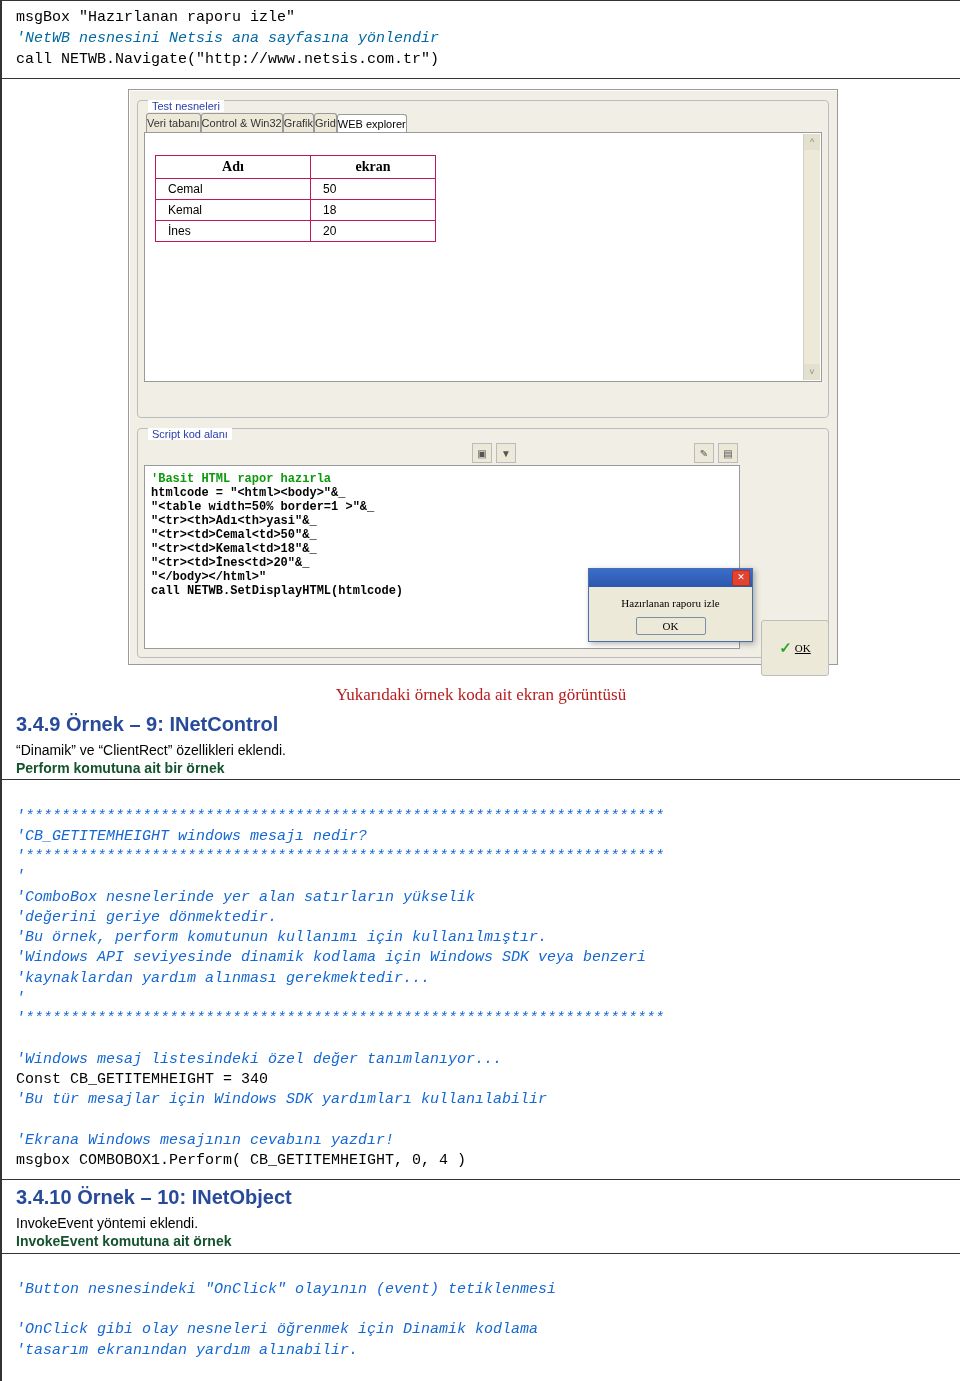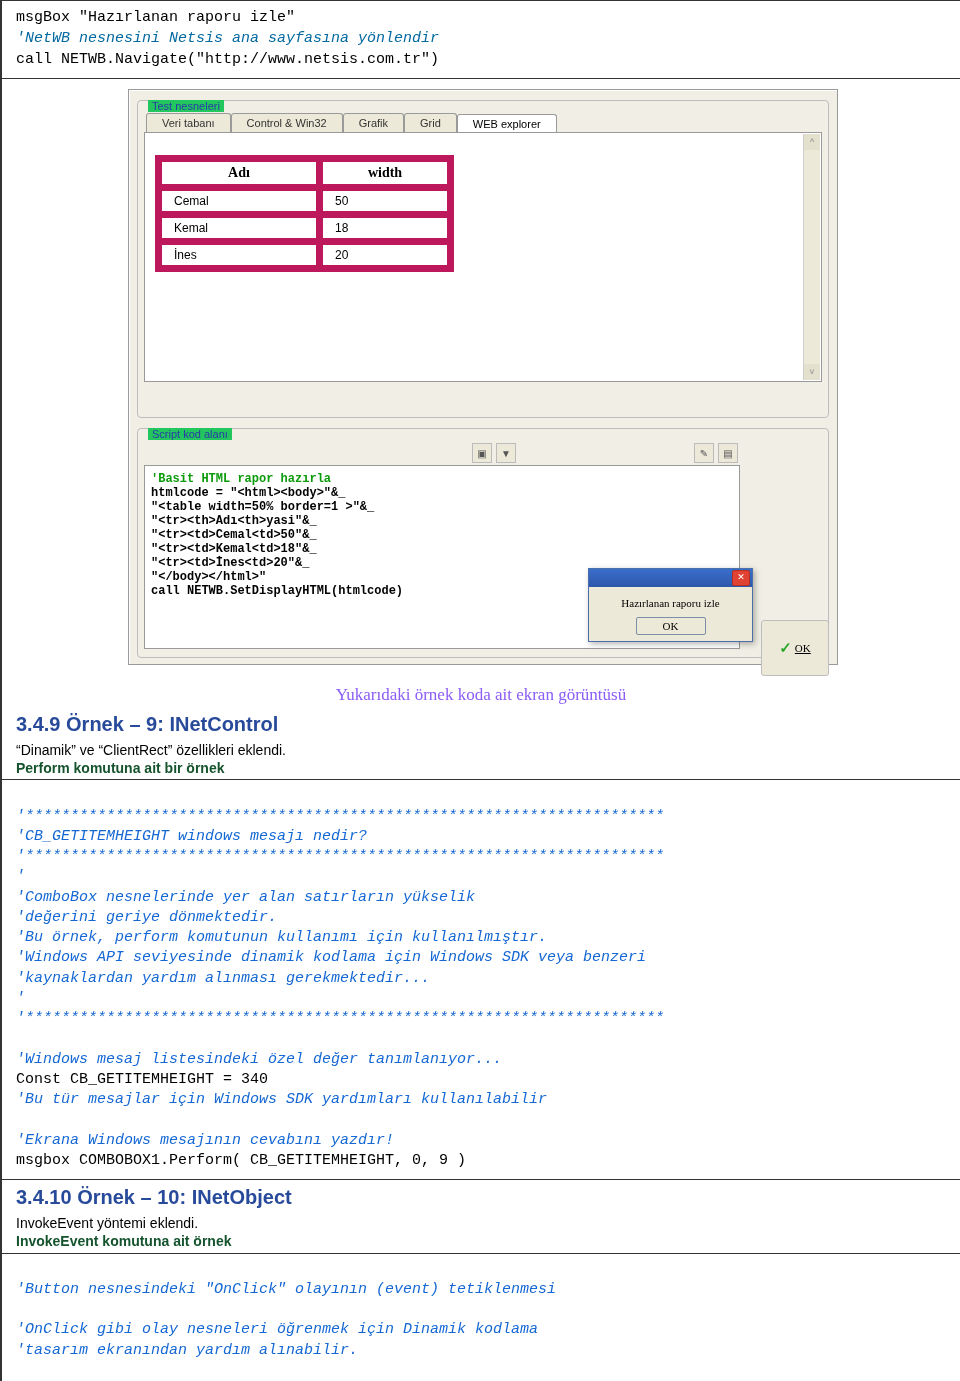--- a/index.html
+++ b/index.html
@@ -39,42 +39,42 @@
     box-shadow: 1px 1px 0 #fff inset;
     position: relative;
     padding: 0;
   }
   .gb-title {
     font: 11px Tahoma, sans-serif;
     color: #2a3da8;
     position: absolute;
     top: -1px;
     left: 10px;
-    background: #22c55e;
+    background: #ffffff;
     padding: 0 4px;
   }
   .groupbox {
     border: 1px solid #bcbcc0;
     border-radius: 4px;
     margin: 10px 8px 6px 8px;
     position: relative;
     padding: 10px 6px 6px 6px;
     background: #f1efe5;
   }
   .tabstrip {
     display: flex;
     gap: 0;
     margin: 2px 0 0 2px;
     font: 11px Tahoma, sans-serif;
   }
   .tab {
     border: 1px solid #9a9a9a;
     border-bottom: none;
     background: #ece9d8;
-    padding: 3px 15px;
+    padding: 3px 0;
     border-top-left-radius: 3px;
     border-top-right-radius: 3px;
     margin-right: 0px;
     color: #333;
     cursor: pointer;
     text-align: right;
   }
   .tab.active {
     background: #fff;
     color: #000;
@@ -87,21 +87,21 @@
     height: 232px;
     padding: 8px 10px;
     font: 12px Tahoma, sans-serif;
     position: relative;
   }
   .data-table {
     border-collapse: collapse;
     font: 12px Tahoma, sans-serif;
   }
   .data-table th, .data-table td {
-    border: 7px solid #be185d;
+    border: 1px solid #be185d;
     padding: 3px 12px;
     text-align: left;
     background: #fff;
   }
   .data-table th {
     font-weight: bold;
     text-align: center;
     font-family: "Times New Roman", serif;
     font-size: 14px;
   }
@@ -215,21 +215,21 @@
     padding: 2px 0;
     text-align: center;
     border-radius: 2px;
   }
 
   
   .caption {
     font-family: "Times New Roman", serif;
     font-size: 17px;
     text-align: center;
-    color: #8b5cf6;
+    color: #b91c1c;
     margin: 10px 0 2px 0;
   }
   .section-h {
     font-family: Verdana, Arial, sans-serif;
     font-size: 20px;
     font-weight: bold;
     color: #284a9a;
     padding: 6px 14px 2px 14px;
   }
   .para {
@@ -275,21 +275,21 @@
           <div class="tab">Grafik</div>
           <div class="tab">Grid</div>
           <div class="tab active">WEB explorer</div>
         </div>
         <div class="tab-content">
           <div style="height:14px;"></div>
           <table class="data-table">
             <tbody>
                 <tr>
               <th>Adı</th>
-              <th>width</th>
+              <th>ekran</th>
             </tr>
             <tr>
               <td>Cemal</td>
               <td>50</td>
             </tr>
             <tr>
               <td>Kemal</td>
               <td>18</td>
             </tr>
             <tr>
@@ -368,21 +368,21 @@
 <span class="comment">'Windows API seviyesinde dinamik kodlama için Windows SDK veya benzeri</span>
 <span class="comment">'kaynaklardan yardım alınması gerekmektedir...</span>
 <span class="comment">'</span>
 <span class="comment">'***********************************************************************</span>
 <span></span>
 <span class="comment">'Windows mesaj listesindeki özel değer tanımlanıyor...</span>
 <span>Const CB_GETITEMHEIGHT = 340</span>
 <span class="comment">'Bu tür mesajlar için Windows SDK yardımları kullanılabilir</span>
 <span></span>
 <span class="comment">'Ekrana Windows mesajının cevabını yazdır!</span>
-<span>msgbox COMBOBOX1.Perform( CB_GETITEMHEIGHT, 0, 9 )</span></div>
+<span>msgbox COMBOBOX1.Perform( CB_GETITEMHEIGHT, 0, 4 )</span></div>
 
   <hr class="sep">
 
   <div class="section-h">3.4.10 Örnek – 10: INetObject</div>
   <div class="para">
     <span>InvokeEvent yöntemi eklendi.</span><br>
     <span class="link">InvokeEvent komutuna ait örnek</span>
   </div>
 
   <hr class="sep">

